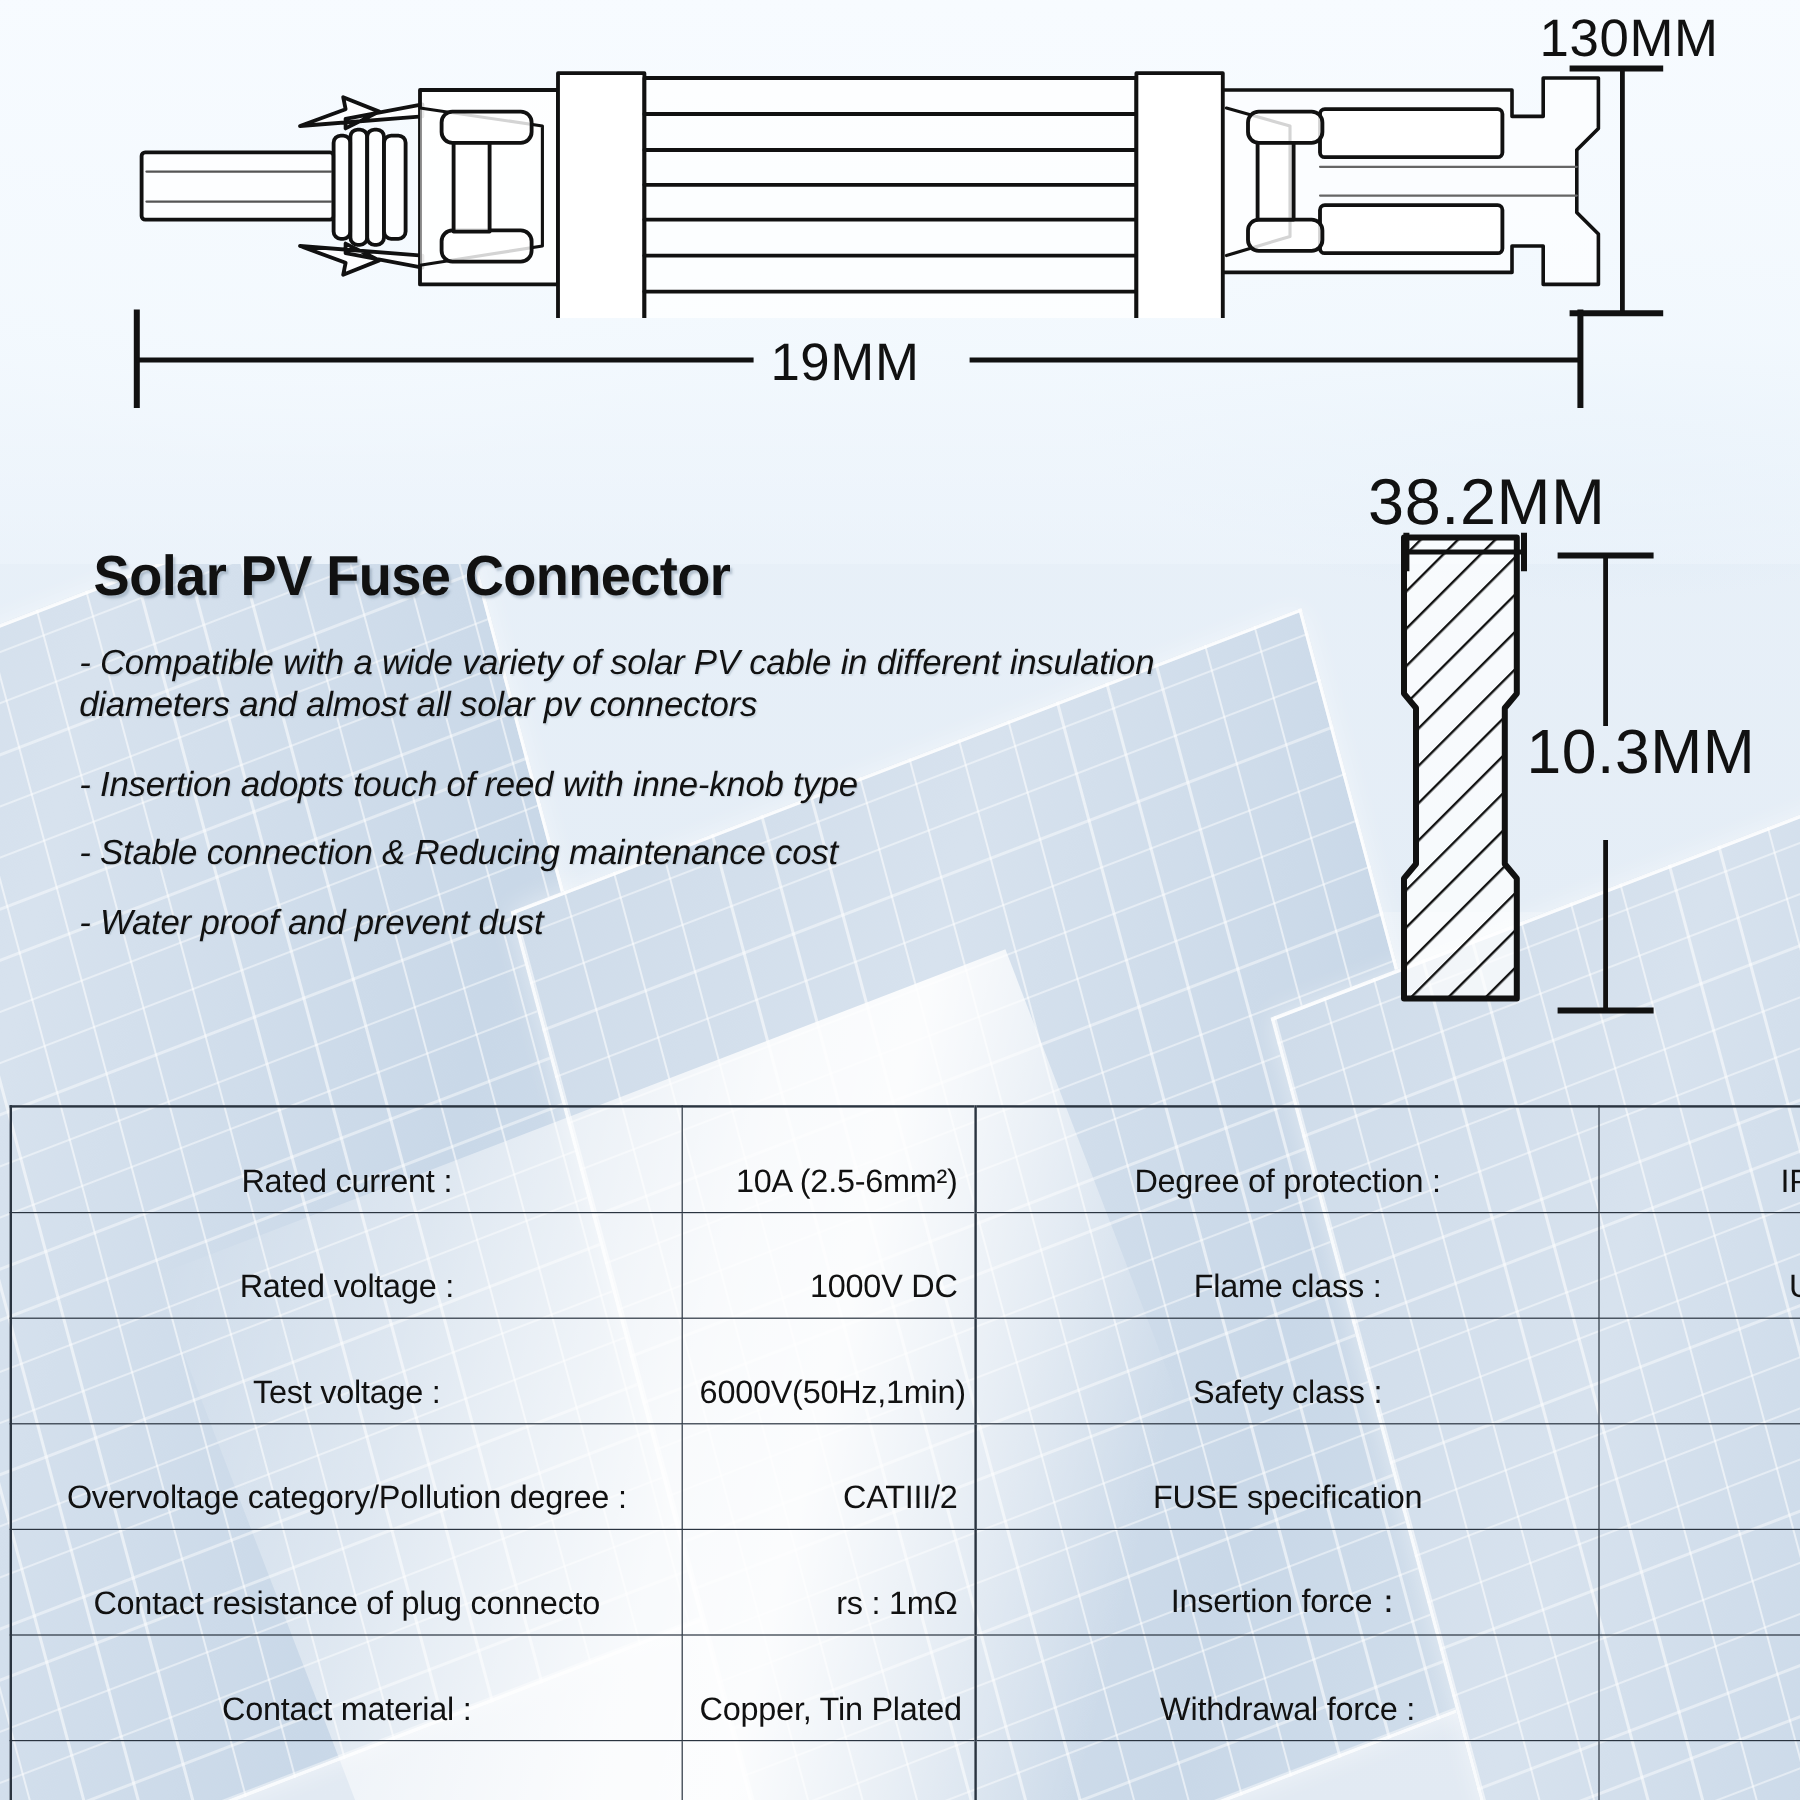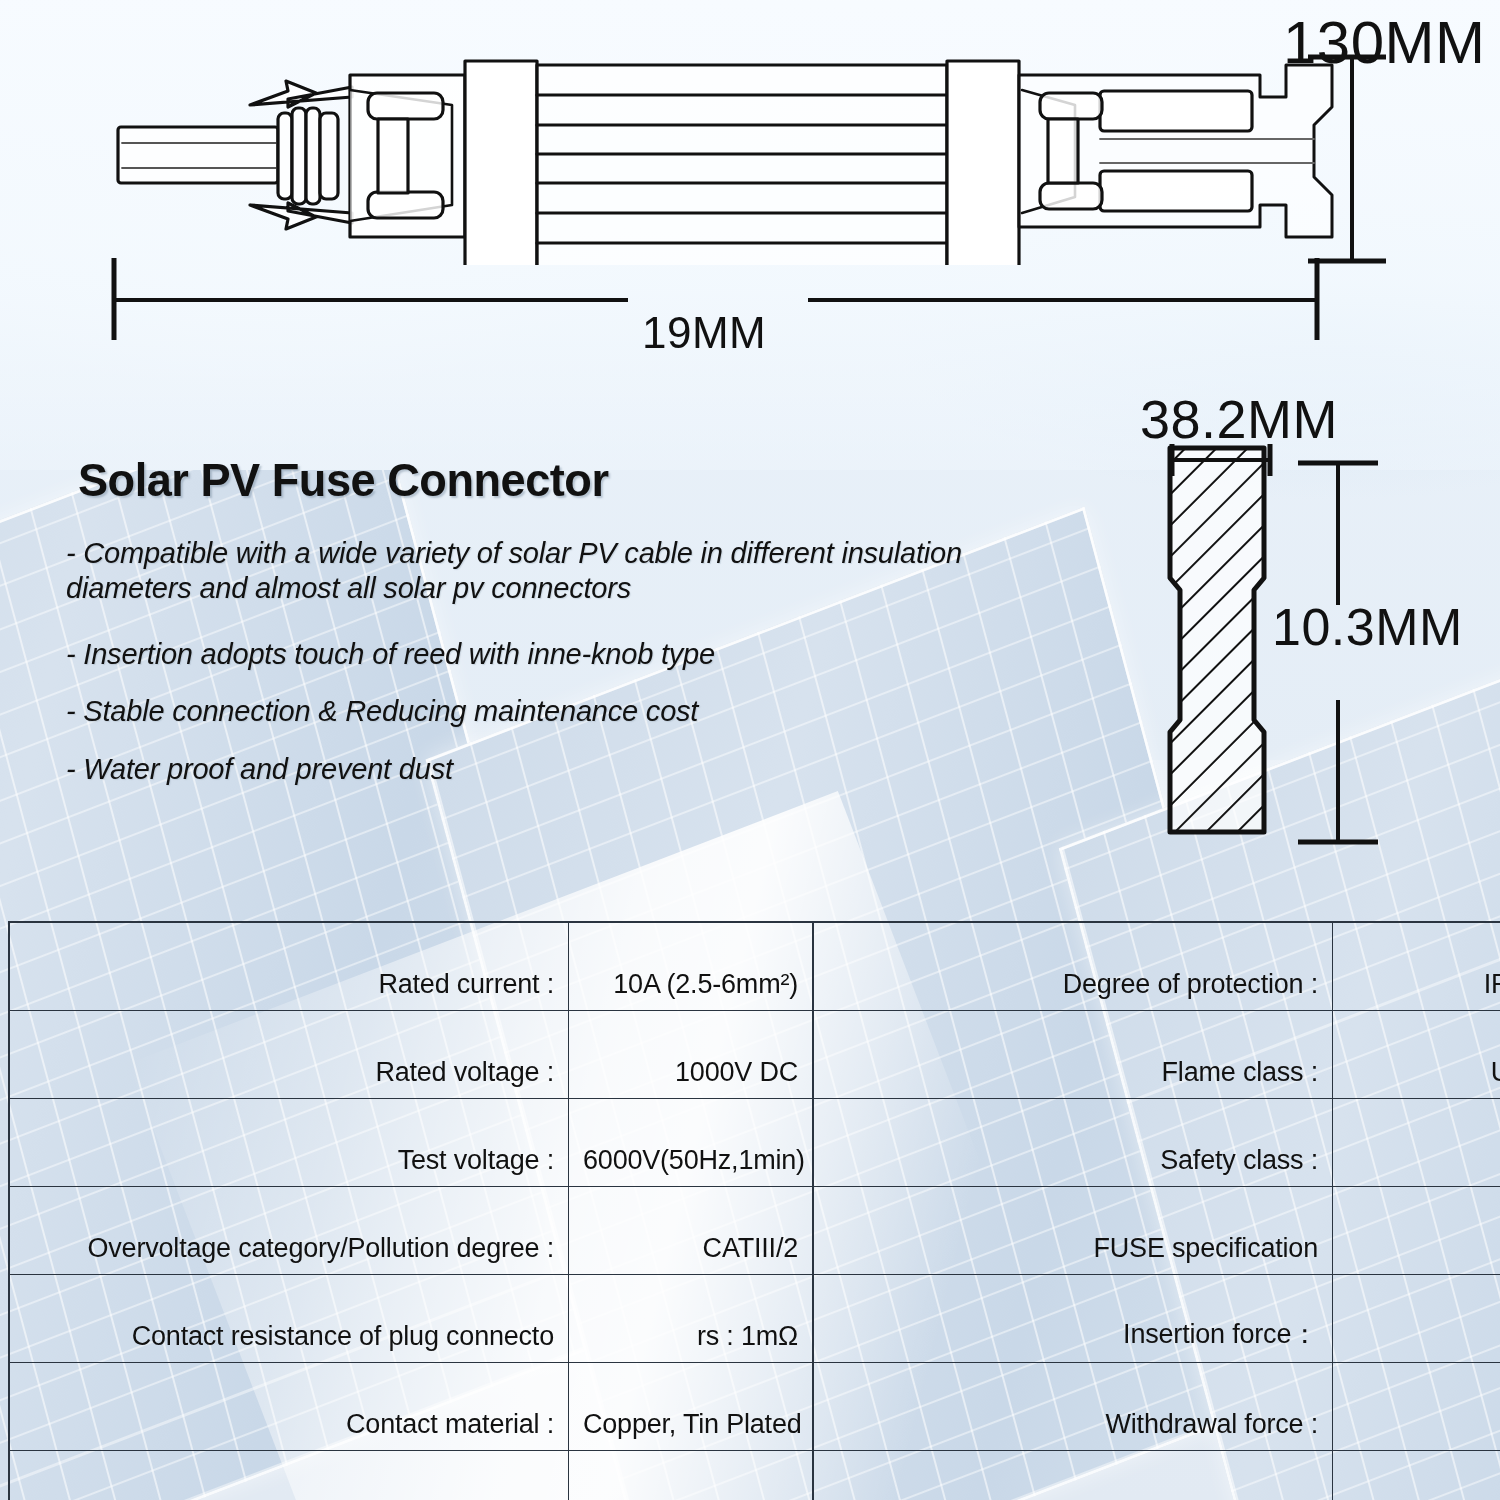--- a/index.html
+++ b/index.html
@@ -60,22 +60,22 @@
 
   
   .dimlabel{
     position:absolute;
     font-family:"Liberation Sans", sans-serif;
     font-weight:400;
     color:#111;
     letter-spacing:.5px;
     white-space:nowrap;
   }
-  #lbl130{left:1283px;top:8px;font-size:60px;}
-  #lbl19 {left:630px;top:278px;font-size:44px;background:transparent;padding:0 12px;margin-top:30px;}
+  #lbl130{left:1283px;top:8px;font-size:44px;}
+  #lbl19 {left:630px;top:278px;font-size:44px;background:transparent;padding:0 12px;}
   #lbl382{left:1140px;top:388px;font-size:54px;}
   #lbl103{left:1272px;top:597px;font-size:52px;}
 
   
   #title{
     position:absolute;left:78px;top:452px;
     font-size:47px;font-weight:700;color:#111;
     letter-spacing:-.5px;
     transform:scaleX(.96);transform-origin:left center;
     text-shadow:2px 2px 2px rgba(120,140,160,.45);
@@ -103,21 +103,21 @@
     border:1px solid #2a3440;
     padding:0 14px;
     height:77px;
     vertical-align:bottom;
     font-size:27px;
     color:#111;
     letter-spacing:-.2px;
     white-space:nowrap;
     overflow:hidden;
   }
-  #specTable td.lbl{ text-align:right; padding-bottom:10px;margin-left:24px;}
+  #specTable td.lbl{ text-align:center; padding-bottom:10px;margin-left:24px;}
   #specTable td.val{ text-align:right; padding-bottom:10px;}
   .cL{width:530px;}
   .cR{width:215px;}
   .cL2{width:490px;}
   .cR2{width:249px;}
   #specTable tr td:nth-child(2){border-right:2px solid #2a3440;}
 </style>
 </head>
 <body>
 

